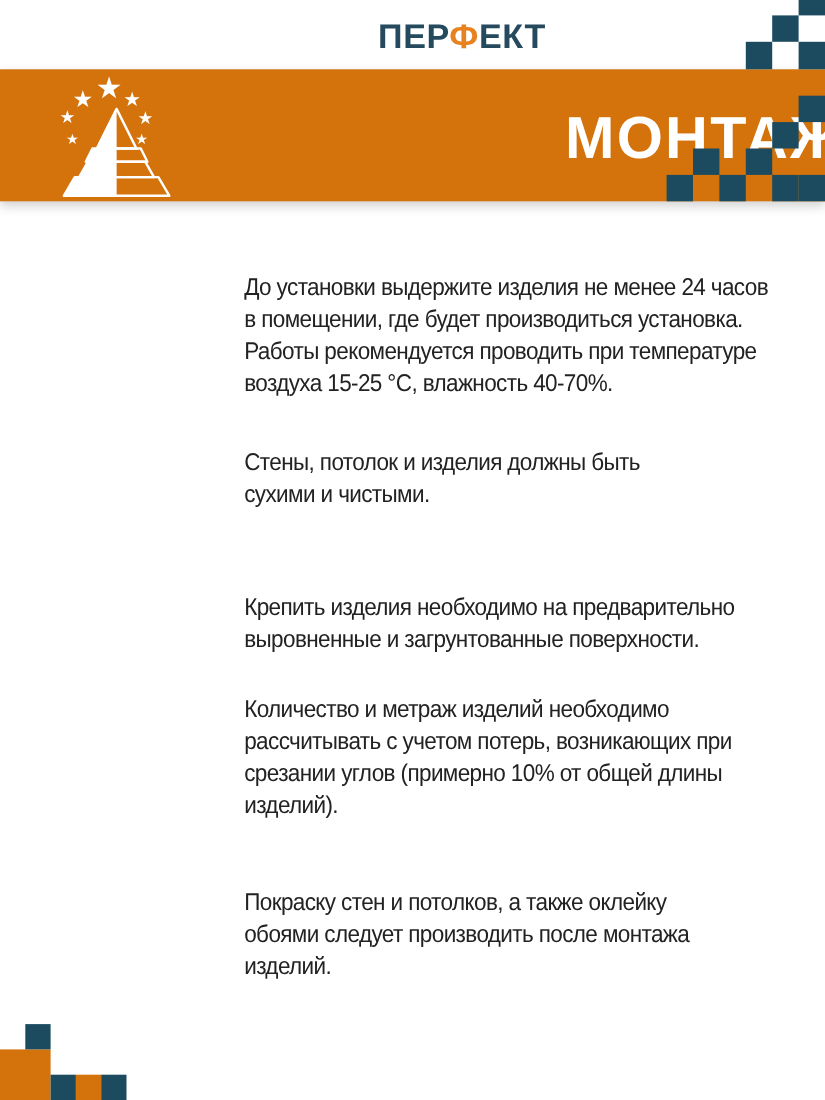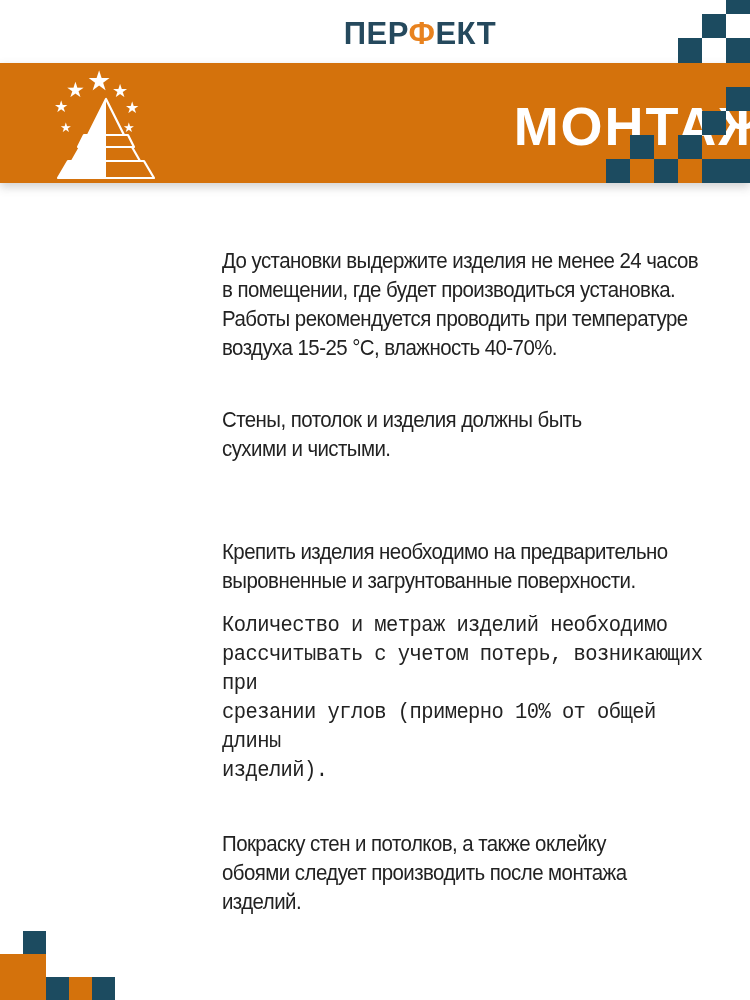--- a/index.html
+++ b/index.html
@@ -125,40 +125,40 @@
           <circle cx="18" cy="42" r="1.8"></circle>
           <circle cx="26" cy="49" r="1.8"></circle>
           <circle cx="46" cy="18" r="1.8"></circle>
         </g>
       </svg>
     </div>
     <div class="item-text" style="top:3px;">Стены, потолок и изделия должны быть
 сухими и чистыми.</div>
   </div>
 
-  <div class="item" style="top:609px;height:125px;font-family:Liberation Mono, monospace;">
+  <div class="item" style="top:628px;height:125px;">
     <div class="icon-circle" style="top:28px;">
       <svg width="66" height="66" viewBox="0 0 66 66">
         <g stroke="#ffffff" stroke-width="2.4" fill="none" stroke-linecap="round" stroke-linejoin="round">
           <path d="M27 18 v-4 h12 v4"></path>
           <path d="M18 18 h30"></path>
           <path d="M21 18 l2 32 h20 l2 -32"></path>
           <path d="M27 24 v20"></path>
           <path d="M33 24 v20"></path>
           <path d="M39 24 v20"></path>
         </g>
       </svg>
     </div>
     <div class="item-text" style="top:2px;">Количество и метраж изделий необходимо
 рассчитывать с учетом потерь, возникающих при
 срезании углов (примерно 10% от общей длины
 изделий).</div>
   </div>
 
-  <div class="item" style="top:824px;height:95px;">
+  <div class="item" style="top:800px;height:95px;">
     <div class="icon-circle" style="top:20px;">
       <svg width="66" height="66" viewBox="0 0 66 66">
         <g stroke="#ffffff" stroke-width="2.4" fill="none" stroke-linecap="round" stroke-linejoin="round">
           <rect x="14" y="16" width="32" height="13" rx="6.5"></rect>
           <ellipse cx="20.5" cy="22.5" rx="4" ry="6.5"></ellipse>
           <path d="M17 29 v5"></path>
           <path d="M23 29 v9"></path>
           <path d="M29 29 v5"></path>
           <path d="M38 29 v6"></path>
           <rect x="35" y="35" width="6" height="17" rx="2"></rect>

